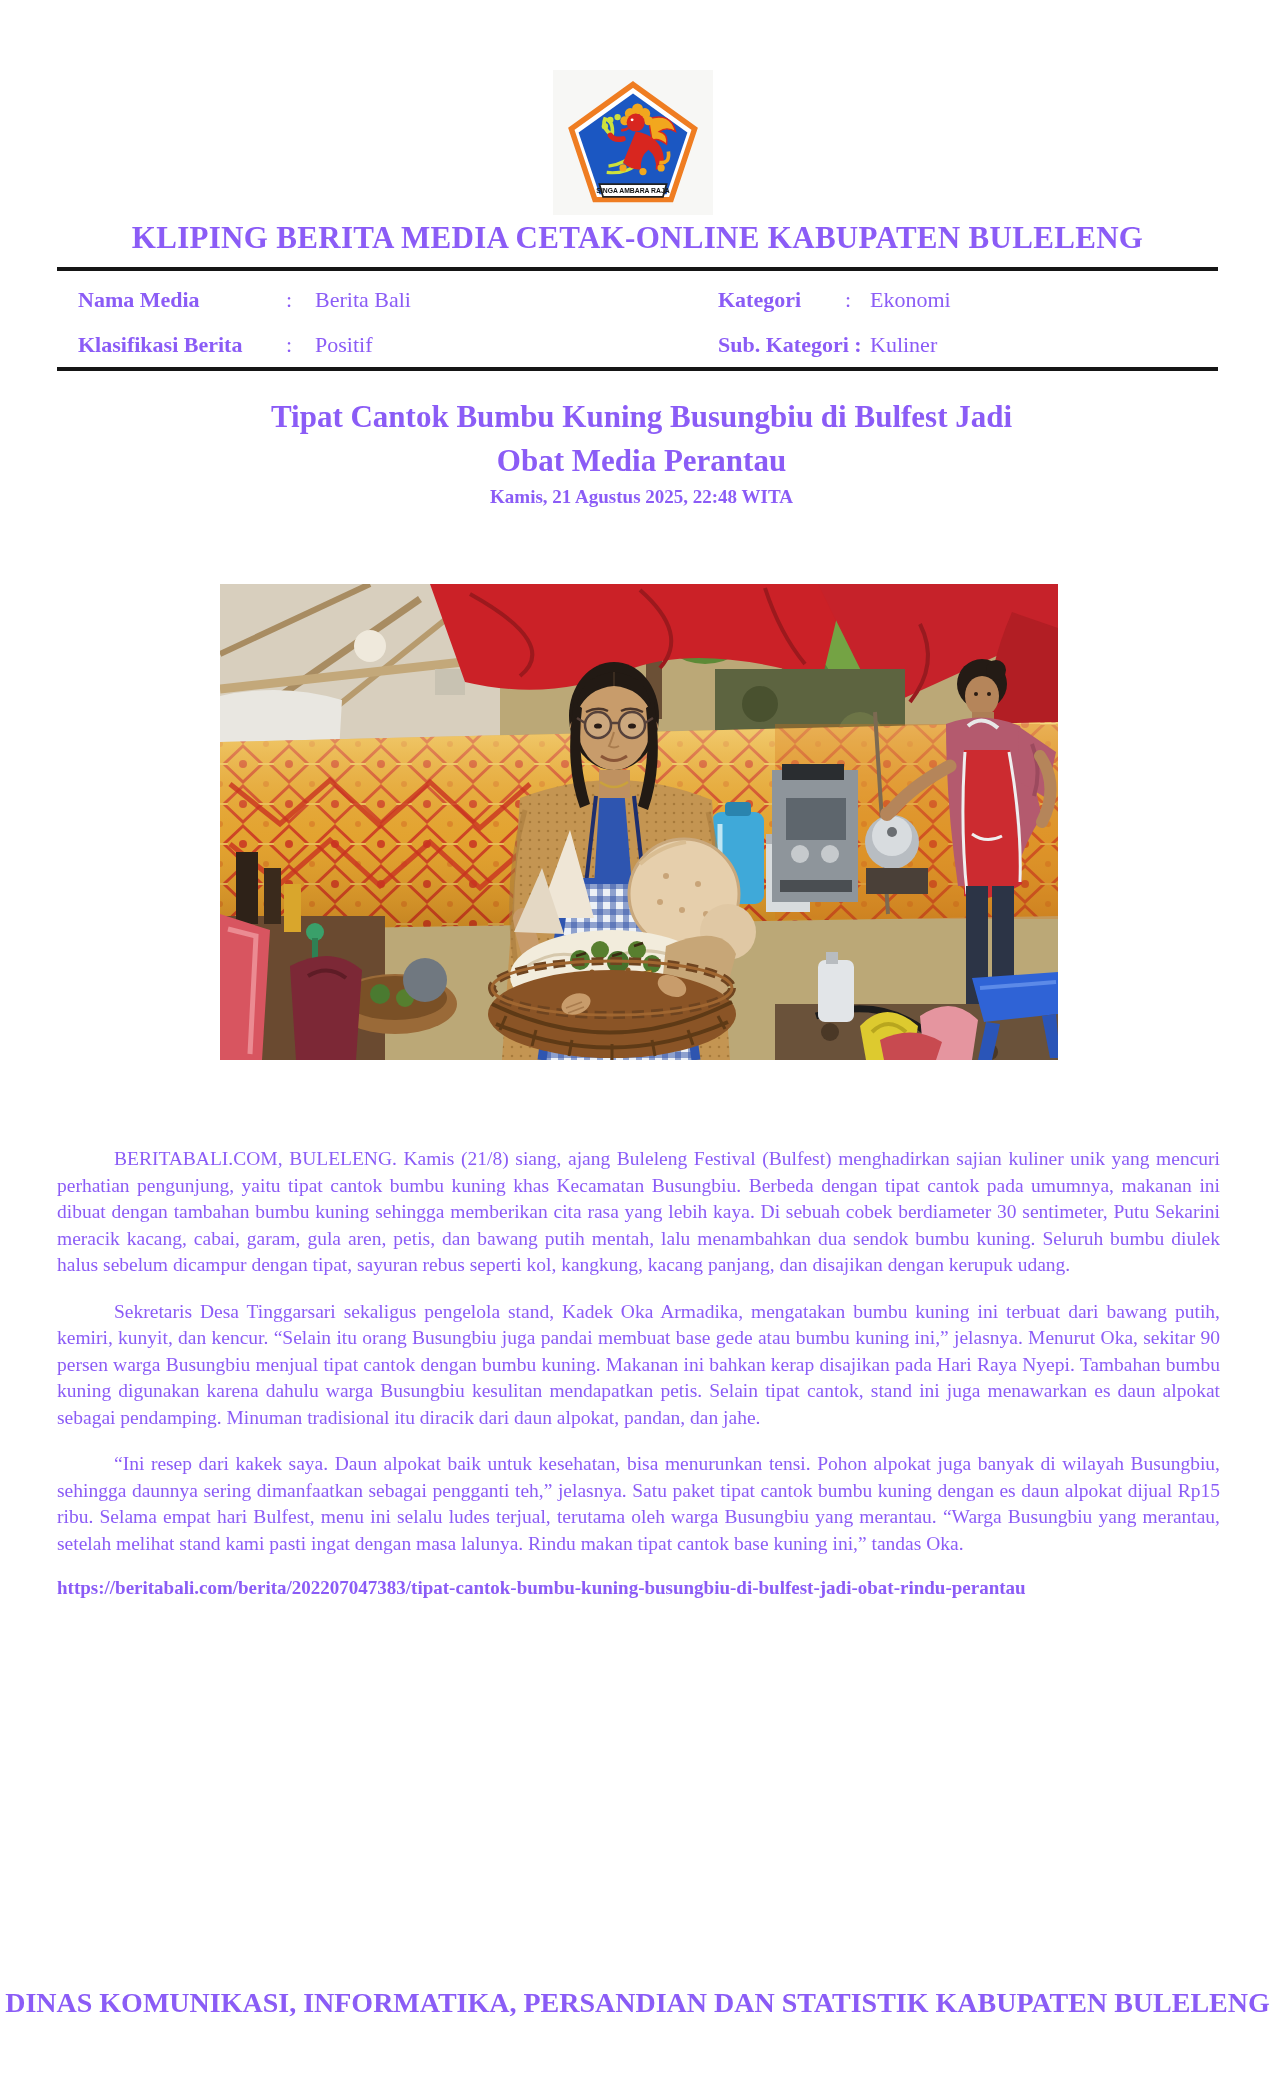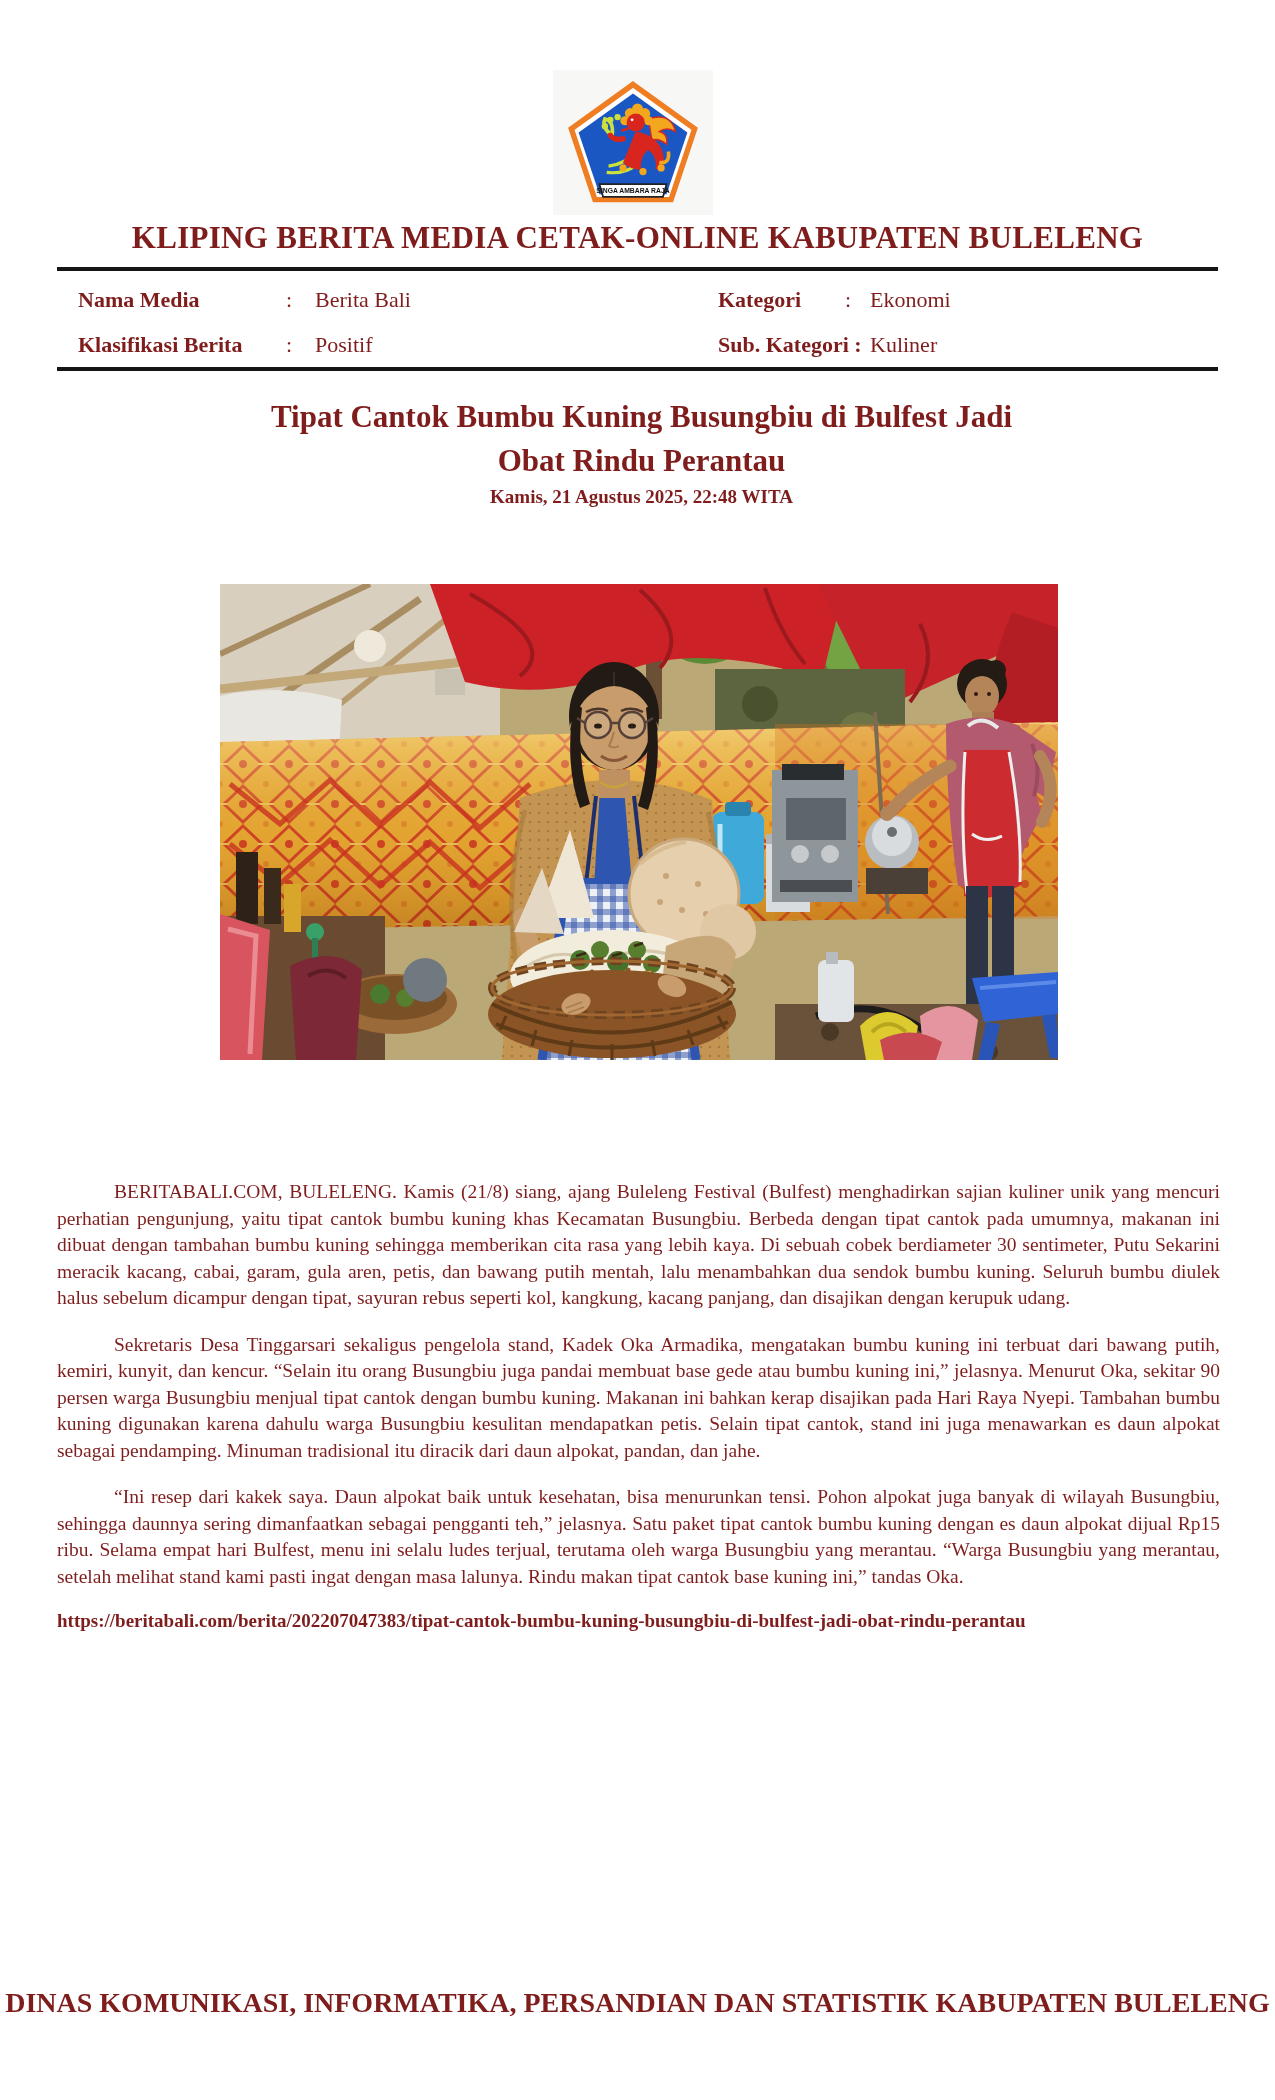--- a/index.html
+++ b/index.html
@@ -1,35 +1,35 @@
 <!DOCTYPE html>
 <html><head>
 <meta charset="utf-8">
 <style>
   html,body{margin:0;padding:0;background:#ffffff;}
   .page{position:relative;width:1275px;height:2100px;background:#fff;
-        font-family:"Liberation Serif", serif;color:#7f1d1d;overflow:hidden;}
+        font-family:"Liberation Serif", serif;color:#8b5cf6;overflow:hidden;}
   .logo-box{position:absolute;left:553px;top:70px;width:160px;height:145px;
             background:#f7f7f5;display:flex;align-items:center;justify-content:center;}
   .doc-title{position:absolute;left:0;right:0;top:220px;margin:0;text-align:center;
              font-size:31px;font-weight:bold;letter-spacing:.3px;}
   .rule{position:absolute;left:57px;width:1161px;height:4px;background:#151515;}
   .rule-top{top:267px;}
   .rule-bottom{top:367px;}
   .mlabel,.mcolon,.mvalue{position:absolute;font-size:22px;line-height:26px;white-space:nowrap;}
   .mlabel{font-weight:bold;}
   .art-title{position:absolute;left:0;right:0;margin:0;text-align:center;
              font-size:31px;font-weight:bold;padding-left:8px;}
   .art-title.l1{top:399px;}
   .art-title.l2{top:443px;}
   .art-date{position:absolute;left:0;right:0;top:486px;margin:0;text-align:center;
             font-size:19px;font-weight:bold;padding-left:8px;}
   figure.photo{position:absolute;left:220px;top:584px;width:838px;height:476px;margin:0;}
   figure.photo svg{display:block;width:100%;height:100%;}
-  .body-text{position:absolute;left:57px;top:1146px;width:1163px;margin-top:33px;}
+  .body-text{position:absolute;left:57px;top:1146px;width:1163px;}
   .body-text p{margin:0 0 20px 0;font-size:19.5px;line-height:26.5px;
                text-align:justify;text-indent:57px;}
   .article-url{margin-top:18px;font-size:19px;font-weight:bold;word-break:break-all;}
   .footer-line1{position:absolute;left:0;right:0;top:1960px;margin:0;text-align:center;
                 font-family:"Liberation Sans", sans-serif;font-size:18.5px;}
   .footer-line2{position:absolute;left:0;right:0;top:1987px;margin:0;text-align:center;
                 font-size:28px;font-weight:bold;}
 </style>
 </head>
 <body>
@@ -80,21 +80,21 @@
     <span class="mlabel" style="left:718px;top:287px">Kategori</span>
     <span class="mcolon" style="left:845px;top:287px">:</span>
     <span class="mvalue" style="left:870px;top:287px">Ekonomi</span>
 
     <span class="mlabel" style="left:718px;top:332px">Sub. Kategori :</span>
     <span class="mvalue" style="left:870px;top:332px">Kuliner</span>
   </div>
   <div class="rule rule-bottom"></div>
 
   <h2 class="art-title l1">Tipat Cantok Bumbu Kuning Busungbiu di Bulfest Jadi</h2>
-  <h2 class="art-title l2">Obat Rindu Perantau</h2>
+  <h2 class="art-title l2">Obat Media Perantau</h2>
   <p class="art-date">Kamis, 21 Agustus 2025, 22:48 WITA</p>
 
   <figure class="photo">
     <svg viewBox="0 0 838 476" preserveAspectRatio="none">
       <defs>
         <pattern id="batik" width="46" height="40" patternUnits="userSpaceOnUse">
           <rect width="46" height="40" fill="#e2a42e"></rect>
           <path d="M23,2 L42,20 L23,38 L4,20 Z" fill="none" stroke="#c93220" stroke-width="3"></path>
           <circle cx="23" cy="20" r="4" fill="#c93220"></circle>
           <circle cx="0" cy="0" r="3" fill="#d87f24"></circle>

